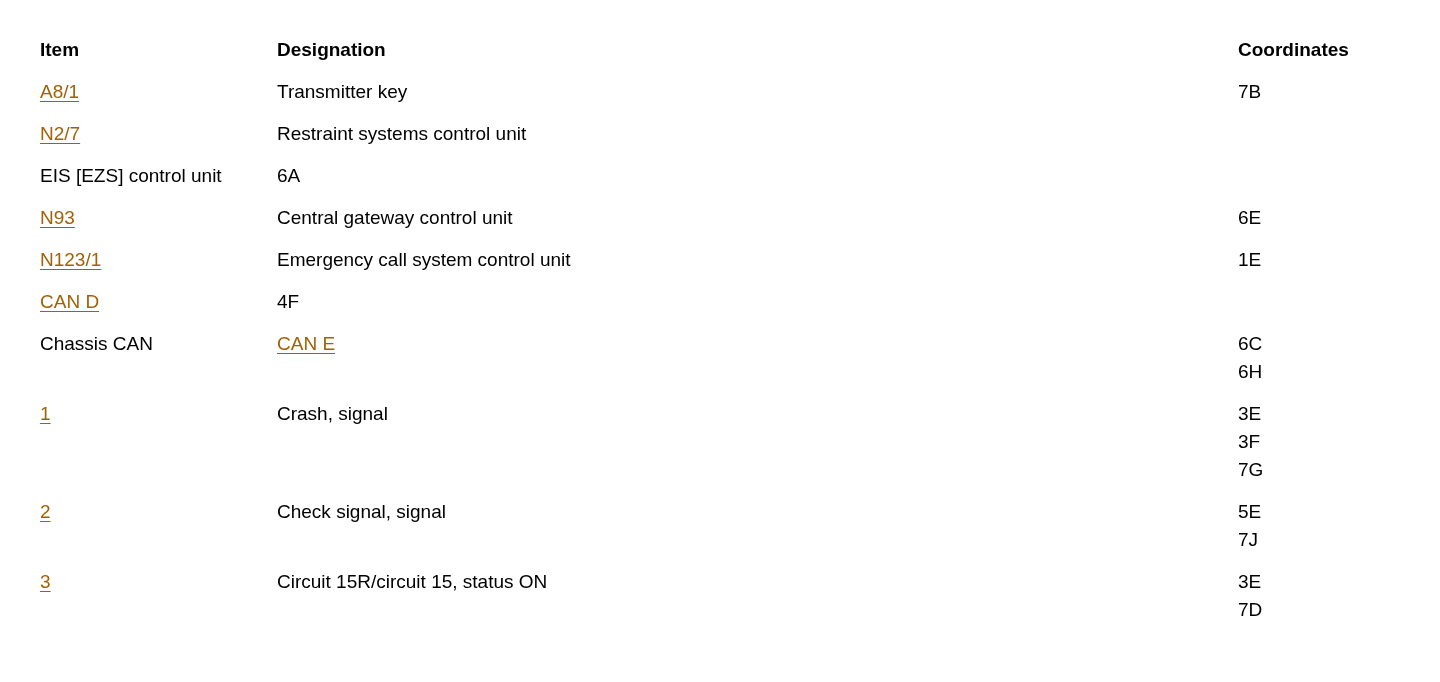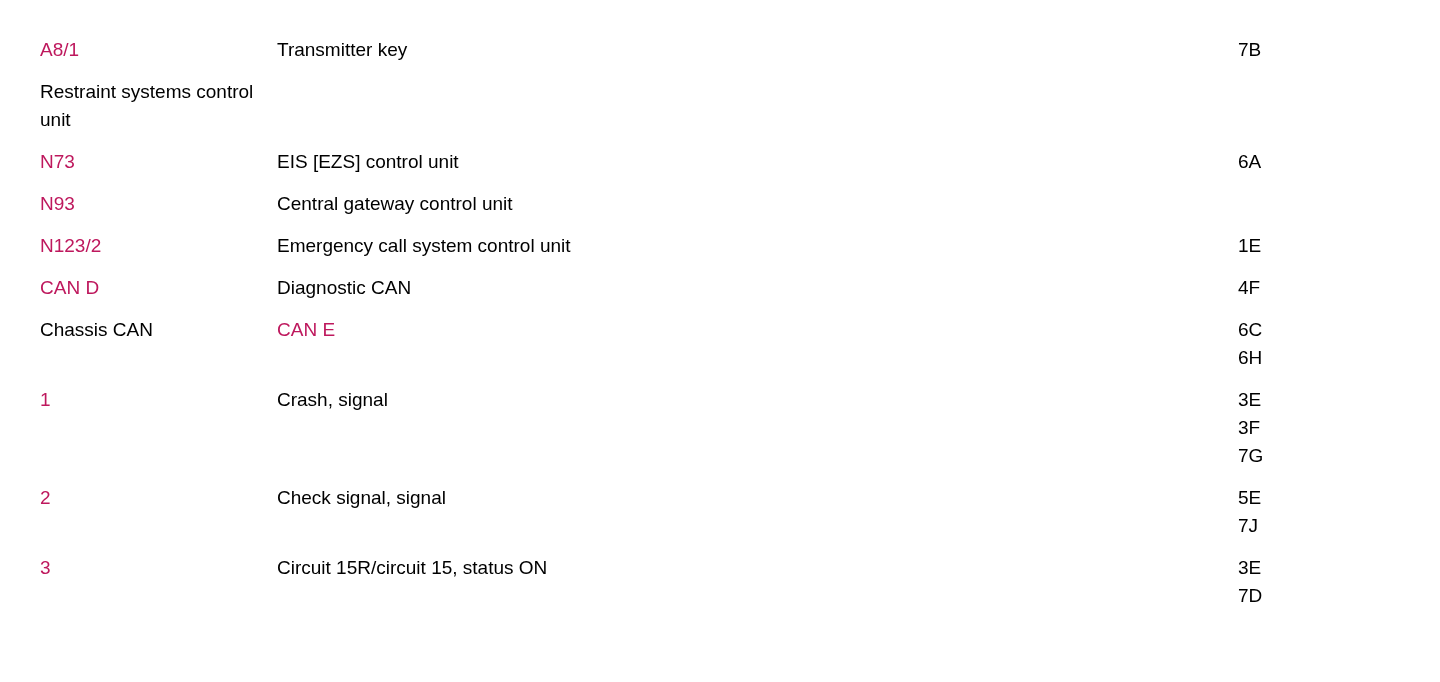--- a/index.html
+++ b/index.html
@@ -29,62 +29,68 @@
   .cell {
     font-size: 19px;
     line-height: 28px;
     white-space: pre-line;
   }
   .header .cell {
     font-weight: bold;
   }
   .item-cell a,
   .item-link {
-    color: #be185d;
+    color: #a16207;
+    text-decoration: underline;
     text-underline-offset: 3px;
     cursor: pointer;
   }
 </style>
 </head>
 <body>
 
 <div class="page">
   <div class="legend-table">
 
+    <div class="legend-row header">
+      <div class="cell">Item</div>
+      <div class="cell">Designation</div>
+      <div class="cell">Coordinates</div>
+    </div>
 
     <div class="legend-row">
       <div class="cell item-cell"><span class="item-link">A8/1</span></div>
       <div class="cell">Transmitter key</div>
       <div class="cell">7B</div>
     </div>
 
     <div class="legend-row">
+      <div class="cell item-cell"><span class="item-link">N2/7</span></div>
       <div class="cell">Restraint systems control unit</div>
     </div>
 
     <div class="legend-row">
-      <div class="cell item-cell"><span class="item-link">N73</span></div>
       <div class="cell">EIS [EZS] control unit</div>
       <div class="cell">6A</div>
     </div>
 
     <div class="legend-row">
       <div class="cell item-cell"><span class="item-link">N93</span></div>
       <div class="cell">Central gateway control unit</div>
+      <div class="cell">6E</div>
     </div>
 
     <div class="legend-row">
-      <div class="cell item-cell"><span class="item-link">N123/2</span></div>
+      <div class="cell item-cell"><span class="item-link">N123/1</span></div>
       <div class="cell">Emergency call system control unit</div>
       <div class="cell">1E</div>
     </div>
 
     <div class="legend-row">
       <div class="cell item-cell"><span class="item-link">CAN D</span></div>
-      <div class="cell">Diagnostic CAN</div>
       <div class="cell">4F</div>
     </div>
 
     <div class="legend-row">
       <div class="cell">Chassis CAN</div>
       <div class="cell item-cell"><span class="item-link">CAN E</span></div>
       <div class="cell">6C
 6H</div>
     </div>
 

